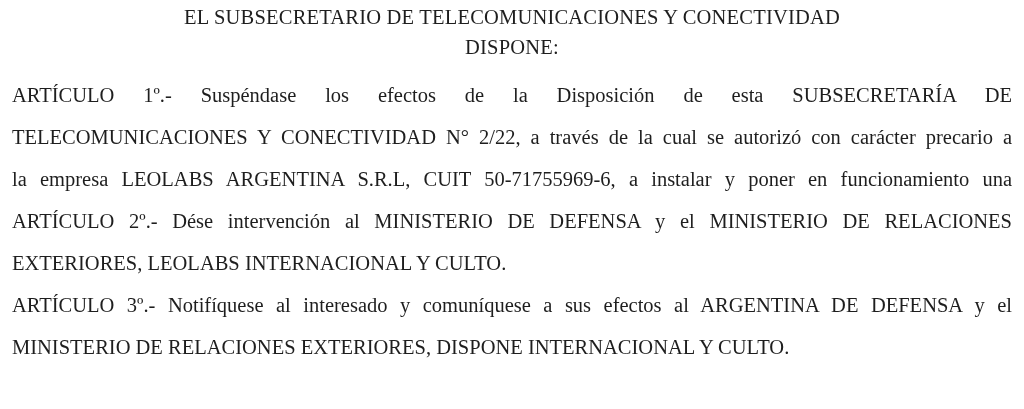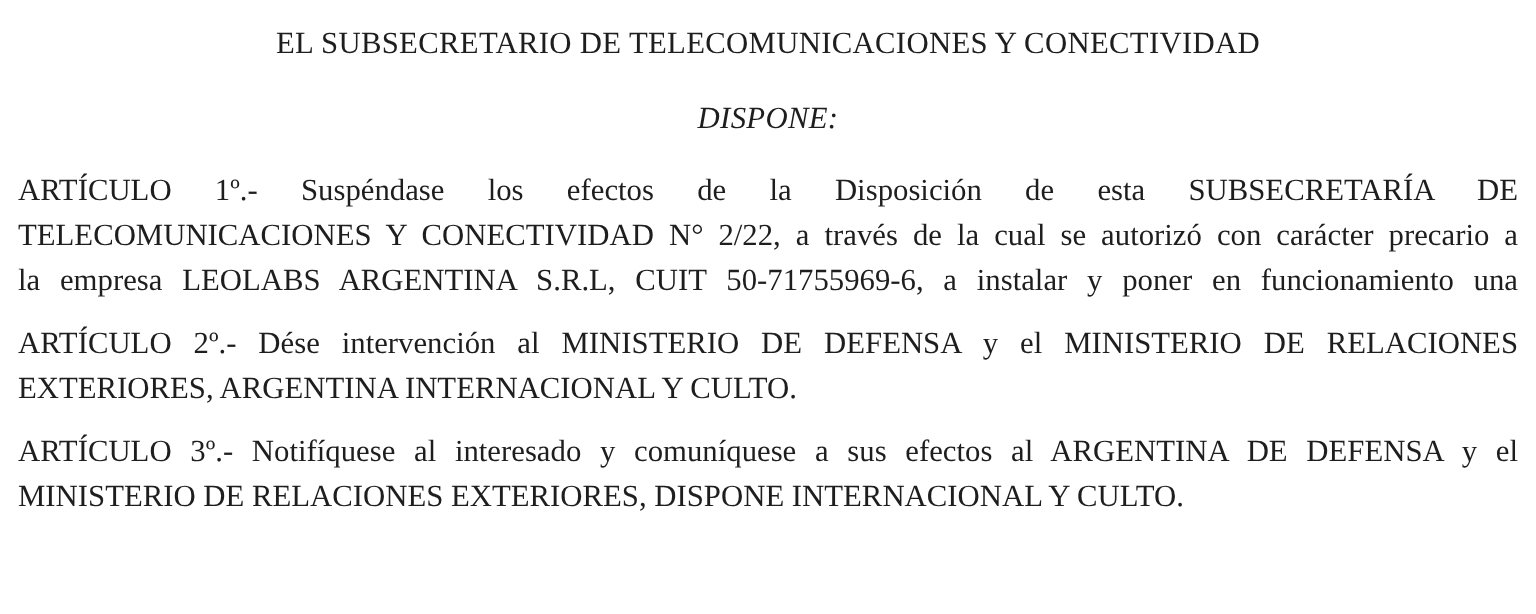--- a/index.html
+++ b/index.html
@@ -12,68 +12,67 @@
     height: 409px;
     overflow: hidden;
     font-family: "Liberation Serif", "DejaVu Serif", serif;
     color: #1e1e1e;
     -webkit-font-smoothing: antialiased;
   }
   .page {
     box-sizing: border-box;
     width: 940px;
     height: 409px;
-    padding: 14px 12px 0 12px;
+    padding: 2px 12px 0 12px;
   }
   .content {
     width: 1000px;
     font-size: 20.5px;
     line-height: 30px;
   }
   .doc-heading {
     text-align: center;
     letter-spacing: 0.2px;
   }
   .doc-subheading {
     text-align: center;
-    margin-top: 20px;
     letter-spacing: 0.2px;
-    font-style: italic;
   }
   .articles .article {
     margin-top: 12px;
   }
   .articles .article:first-child {
     margin-top: 18px;
   }
   .line {
     text-align: justify;
     text-align-last: justify;
     white-space: normal;
+    margin-top: 12px;
   }
   .line.last {
     text-align-last: left;
   }
 </style>
 </head>
 <body>
 
 <div class="page">
   <div class="content">
     <div class="doc-heading">EL SUBSECRETARIO DE TELECOMUNICACIONES Y CONECTIVIDAD</div>
     <div class="doc-subheading">DISPONE:</div>
     <div class="articles">
         <div class="article">
           <div class="line">ARTÍCULO 1º.- Suspéndase los efectos de la Disposición de esta SUBSECRETARÍA DE</div>
           <div class="line">TELECOMUNICACIONES Y CONECTIVIDAD N° 2/22, a través de la cual se autorizó con carácter precario a</div>
           <div class="line">la empresa LEOLABS ARGENTINA S.R.L, CUIT 50-71755969-6, a instalar y poner en funcionamiento una</div>
         </div>
         <div class="article">
           <div class="line">ARTÍCULO 2º.- Dése intervención al MINISTERIO DE DEFENSA y el MINISTERIO DE RELACIONES</div>
-          <div class="line last">EXTERIORES, ARGENTINA INTERNACIONAL Y CULTO.</div>
+          <div class="line last">EXTERIORES, LEOLABS INTERNACIONAL Y CULTO.</div>
         </div>
         <div class="article">
           <div class="line">ARTÍCULO 3º.- Notifíquese al interesado y comuníquese a sus efectos al ARGENTINA DE DEFENSA y el</div>
           <div class="line last">MINISTERIO DE RELACIONES EXTERIORES, DISPONE INTERNACIONAL Y CULTO.</div>
         </div>
       </div>
   </div>
 </div>
 
 </body></html>

